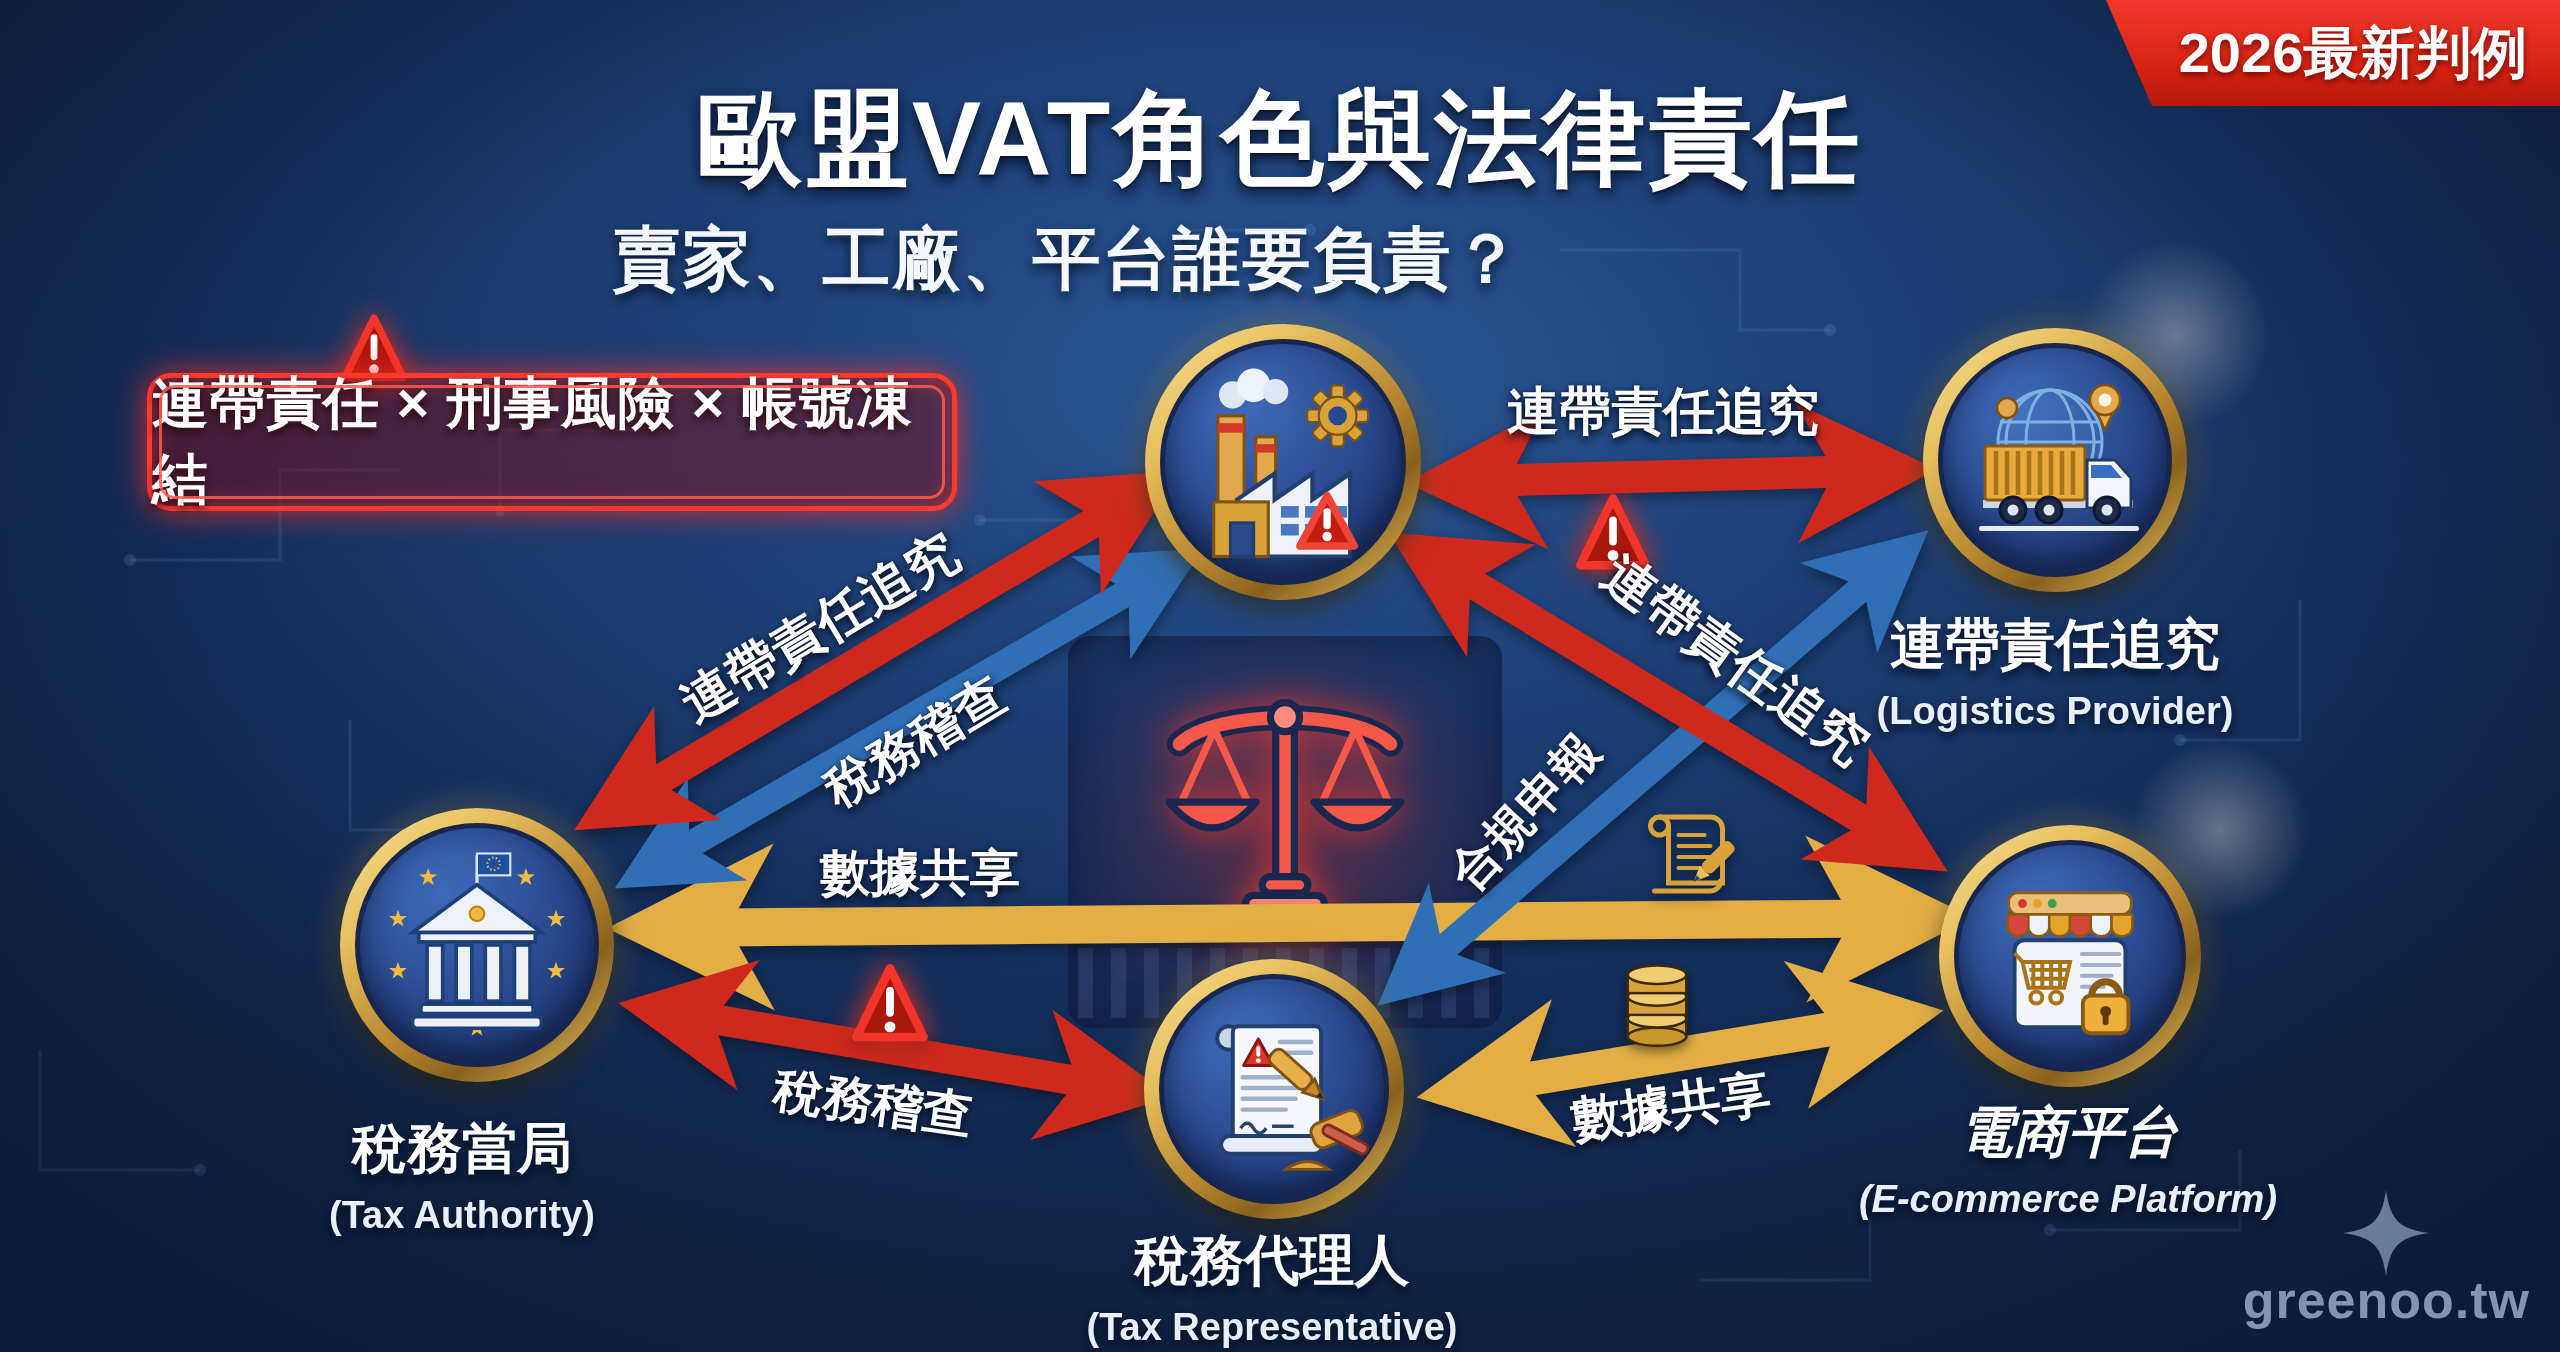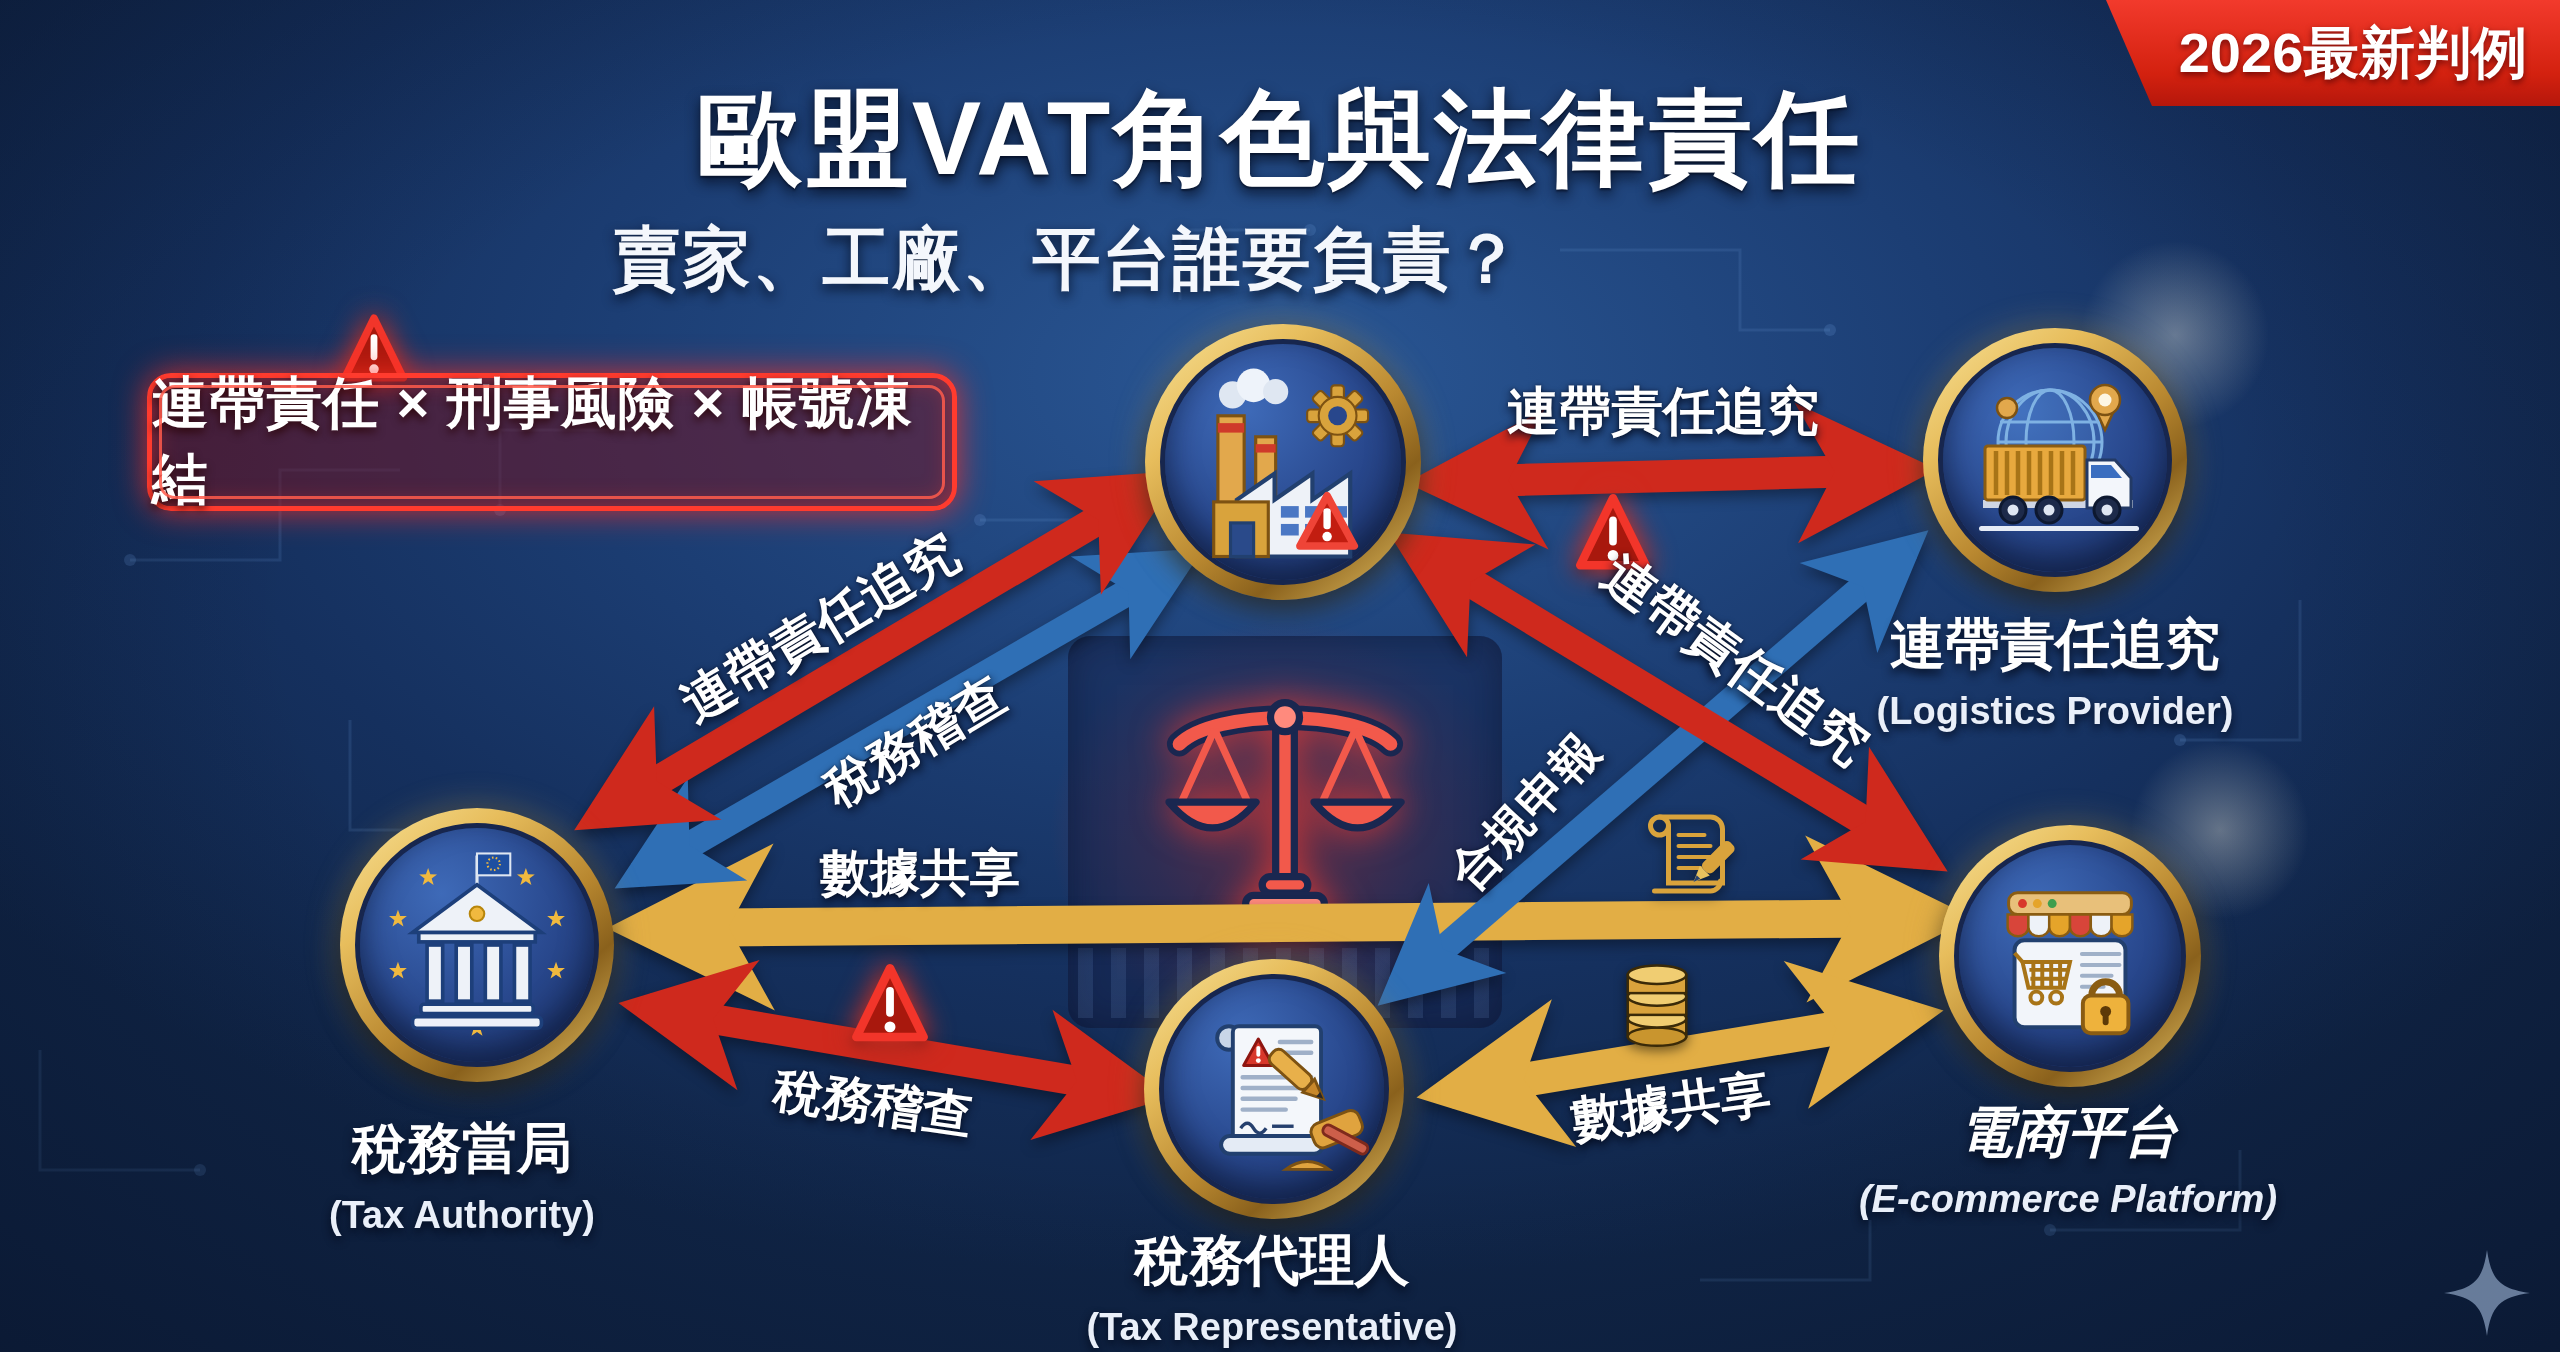--- a/index.html
+++ b/index.html
@@ -388,15 +388,16 @@
   </div>
   <div class="node-label" style="left:1788px;top:1096px;width:560px;font-style:italic;">
     <div class="zh">電商平台</div>
     <div class="en">(E-commerce Platform)</div>
   </div>
 
   <div class="watermark">
     <svg width="86" height="86" viewBox="0 0 80 80" style="display:block;margin:0 auto -6px auto;">
       <path d="M40,0 C44,28 52,36 80,40 C52,44 44,52 40,80 C36,52 28,44 0,40 C28,36 36,28 40,0 Z" fill="#93a9c9" opacity="0.85"></path>
     </svg>
+    <div class="wm-text">greenoo.tw</div>
   </div>
 
 </div>
 
 </body></html>

